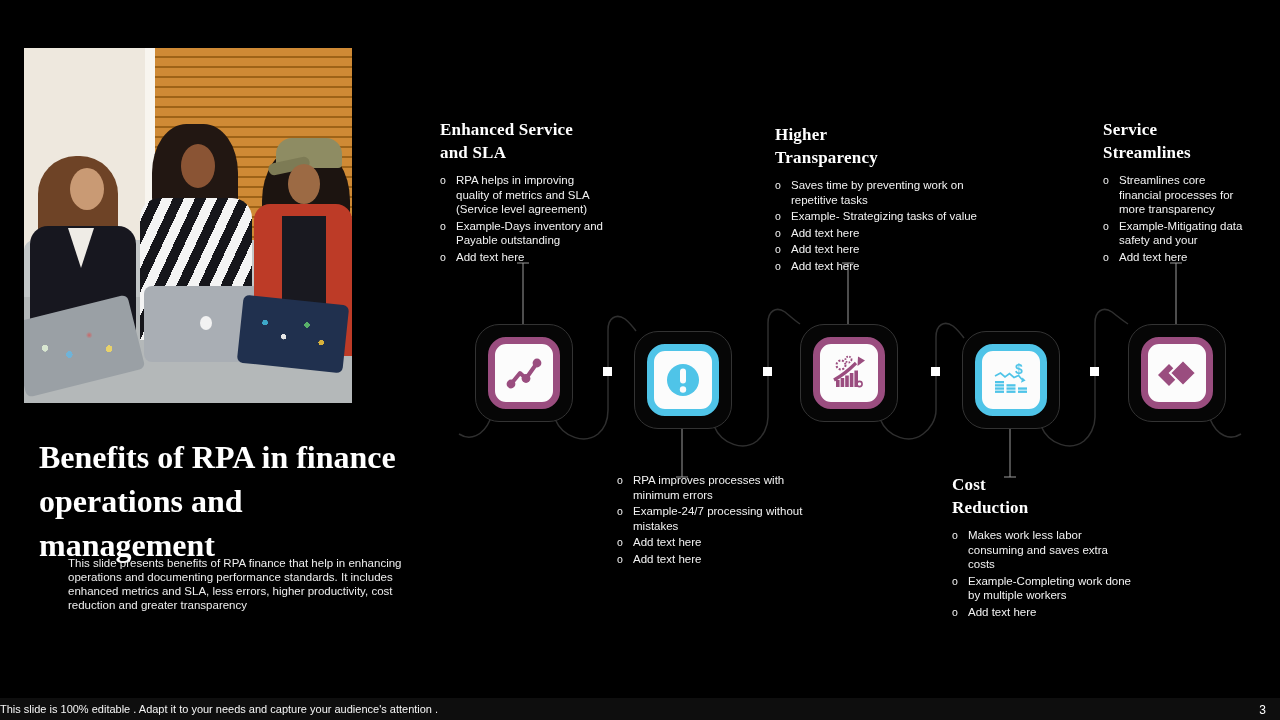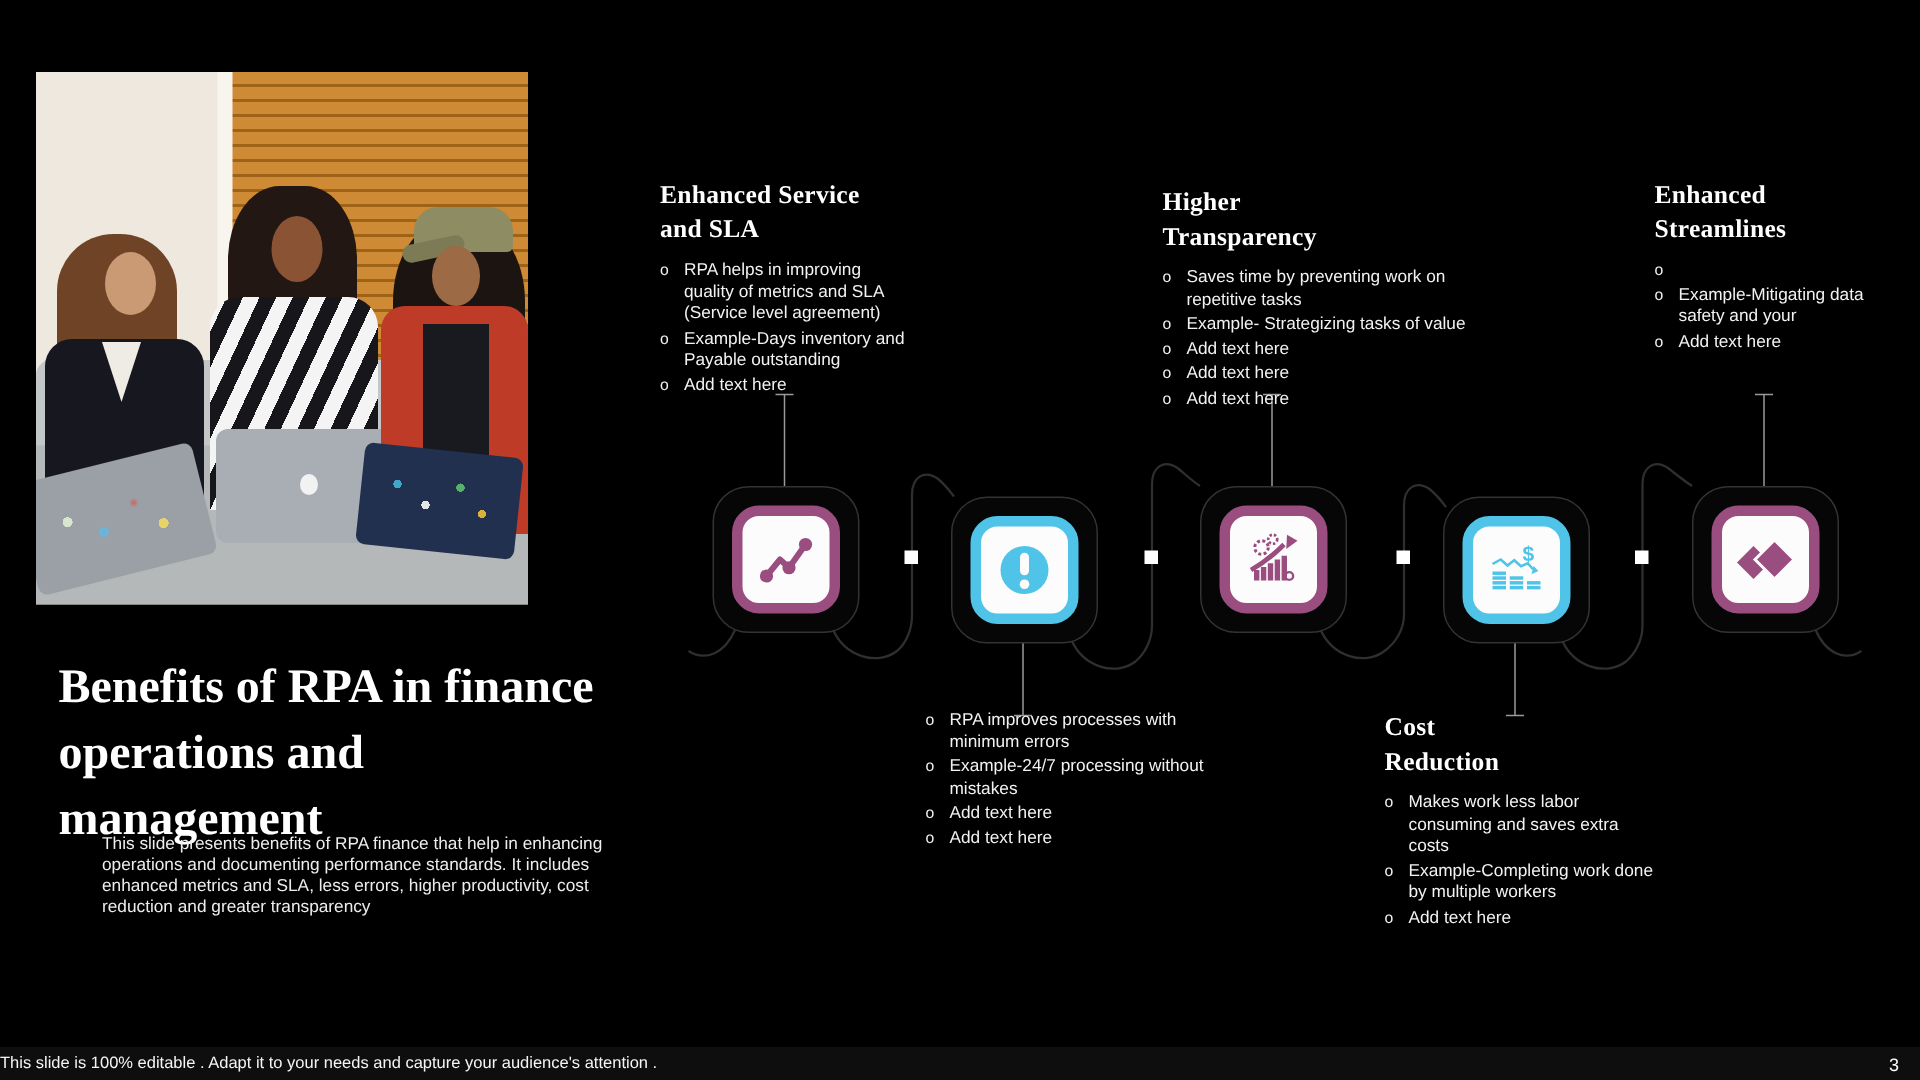--- a/index.html
+++ b/index.html
@@ -59,21 +59,21 @@
   .col{position:absolute;color:#fff;}
   .col h3{font-family:"Liberation Serif", serif;font-weight:700;font-size:17px;line-height:23px;
     letter-spacing:.2px;margin:0 0 9px 0;}
   .col ul{list-style:none;margin:0;padding:0;}
   .col li{display:flex;gap:9px;font-size:11.5px;line-height:14.5px;margin:0 0 2px 0;color:#f2f2f2;}
   .marker{flex:none;width:7px;font-size:10.5px;}
   #col-enhanced{left:440px;top:118px;width:168px;}
   #col-productivity{left:775px;top:123px;width:218px;}
   #col-transparency{left:1103px;top:118px;width:142px;}
   #col-errors{left:617px;top:473px;width:192px;}
-  #col-cost{left:923px;top:473px;width:184px;}
+  #col-cost{left:952px;top:473px;width:184px;}
 
   
   #connector-layer{position:absolute;left:0;top:0;width:1280px;height:720px;}
   .node{position:absolute;width:96px;height:96px;border:1px solid #333;border-radius:24px;
     background:#060606;display:flex;align-items:center;justify-content:center;}
   #node1{left:475px;top:324px;} #node2{left:634px;top:331px;} #node3{left:800px;top:324px;}
   #node4{left:962px;top:331px;} #node5{left:1128px;top:324px;}
   .chip{width:72px;height:72px;border-radius:18px;background:#fcfcfc;border:7px solid;
     box-sizing:border-box;display:flex;align-items:center;justify-content:center;}
   .chip-purple{border-color:var(--purple);color:var(--purple);}
@@ -301,24 +301,25 @@
         <span>Example-Completing work done by multiple workers</span>
       </li>
     <li>
         <span class="marker">o</span>
         <span>Add text here</span>
       </li>
   </ul>
 </div>
 
 <div class="col" id="col-transparency">
-  <h3><span>Enhanced</span><br><span>Streamlines</span></h3>
-  <ul>
-    <li>
-        <span class="marker">o</span>
+  <h3><span>Service</span><br><span>Streamlines</span></h3>
+  <ul>
+    <li>
+        <span class="marker">o</span>
+        <span>Streamlines core financial processes for more transparency</span>
       </li>
     <li>
         <span class="marker">o</span>
         <span>Example-Mitigating data safety and your</span>
       </li>
     <li>
         <span class="marker">o</span>
         <span>Add text here</span>
       </li>
   </ul>

